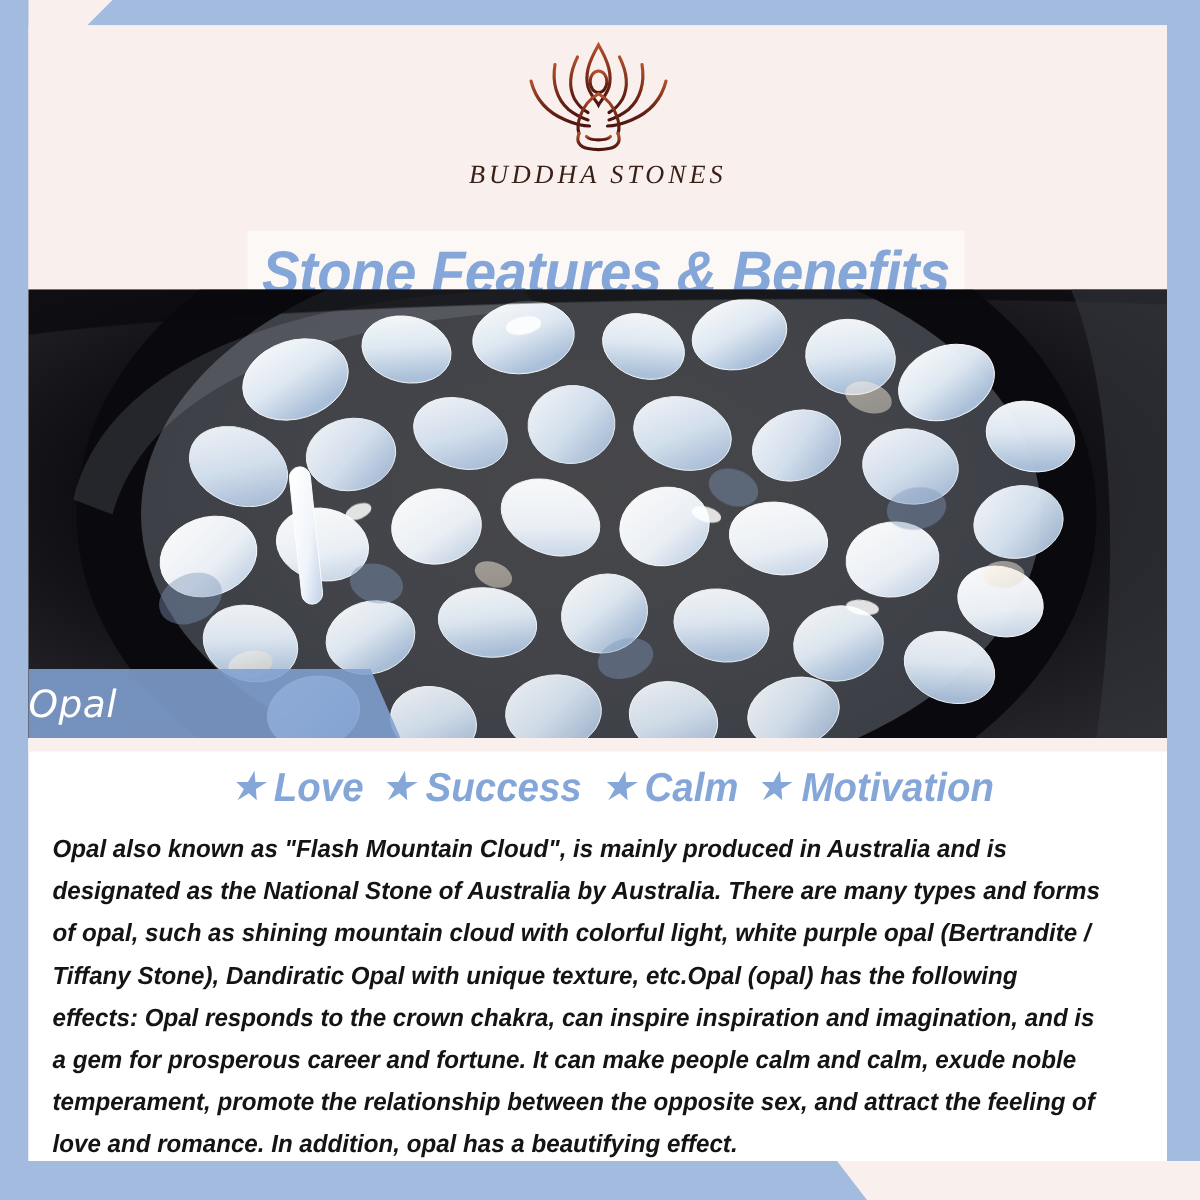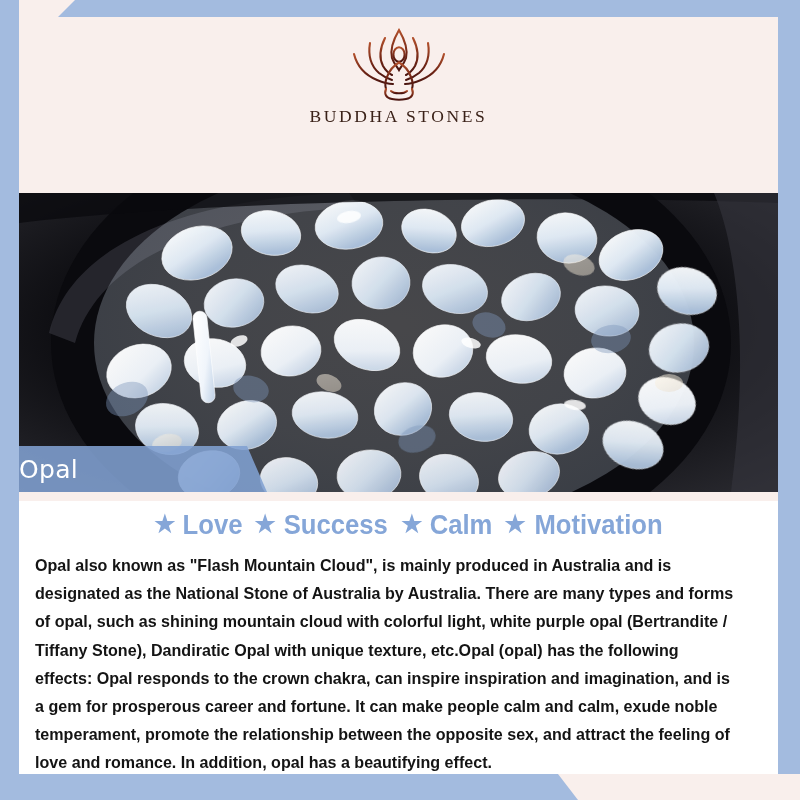--- a/index.html
+++ b/index.html
@@ -12,20 +12,21 @@
     font-family: "Liberation Sans", sans-serif;
     background: #faeeec;
     overflow: hidden;
   }
   #page {
     position: relative;
     width: 800px;
     height: 800px;
     background: #f9efec;
     overflow: hidden;
+    font-style: italic;
   }
 
   
   .blue-top-band {
     position: absolute;
     left: 0; top: 0;
     width: 800px; height: 17px;
     background: #a3bbdf;
     clip-path: polygon(75px 0, 800px 0, 800px 17px, 58px 17px);
   }
@@ -219,20 +220,23 @@
           <path d="M59 38.5 C65 42 69 47 71 53 C73 58 73 62 72 65"></path>
 
           <path d="M46 65 C44 70 46 74 52 75 C56 75.8 62 75.8 66 75 C72 74 74 70 72 65"></path>
 
           <path d="M51 67 C54 70 64 70 67 67"></path>
         </g>
       </svg>
       <div class="logo-text">BUDDHA STONES</div>
     </div>
 
+    <div class="title-banner">
+      <div class="title-text">Stone Features &amp; Benefits</div>
+    </div>
   </div>
 
   <div class="photo">
     <svg viewBox="0 0 759 299" preserveAspectRatio="none">
       <defs>
         <radialGradient id="bowl" cx="48%" cy="45%" r="75%">
           <stop offset="0%" stop-color="#1b1b20"></stop>
           <stop offset="55%" stop-color="#0d0d11"></stop>
           <stop offset="100%" stop-color="#2a2a30"></stop>
         </radialGradient>

